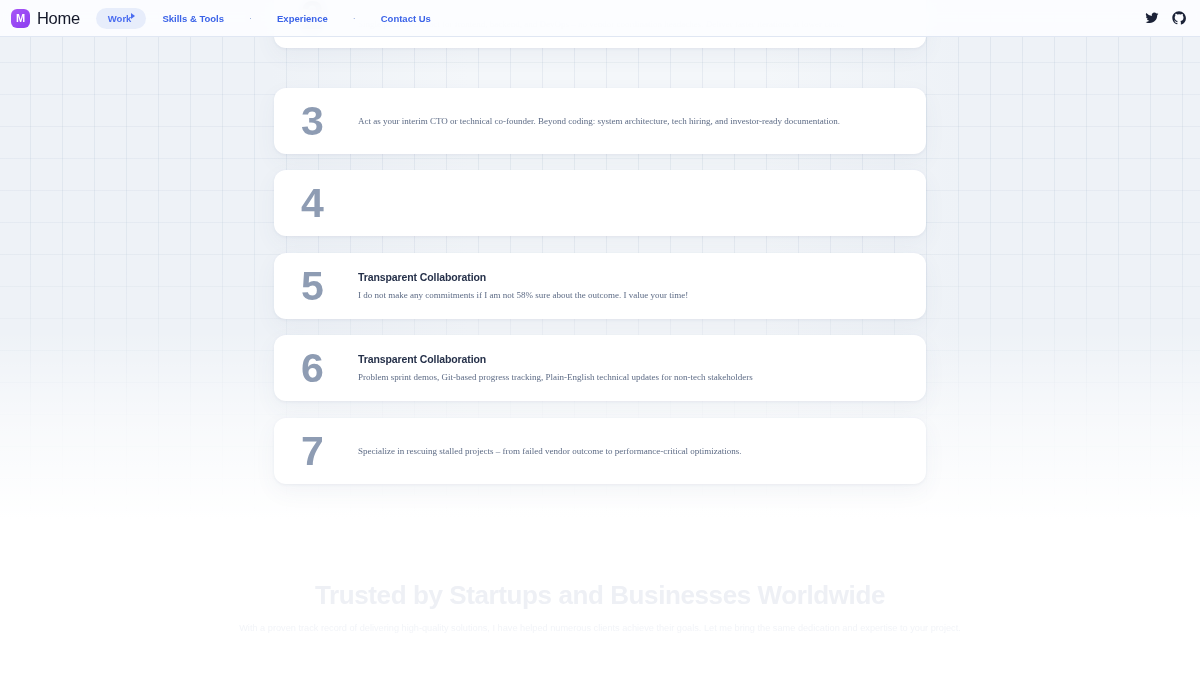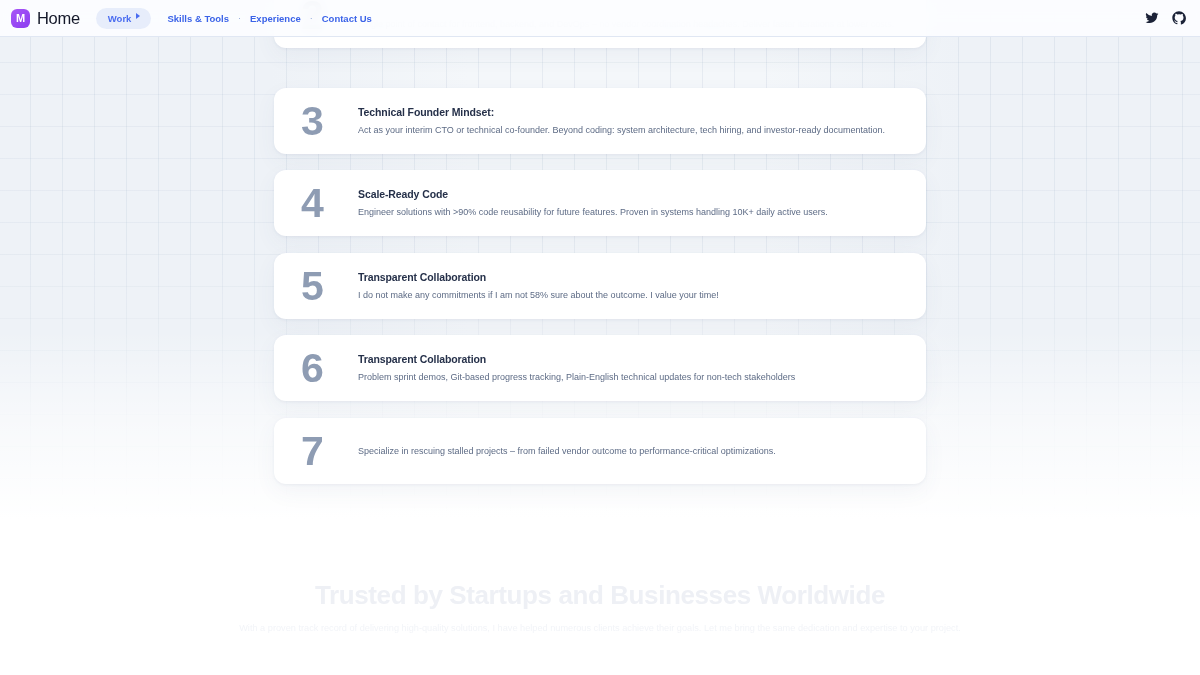--- a/index.html
+++ b/index.html
@@ -87,40 +87,39 @@
     letter-spacing: -0.3px;
   }
 
   .nav {
     display: flex;
     align-items: center;
     gap: 0;
   }
   .nav-pill {
     display: flex;
-    gap: 5px;
     background: #e7edfb;
     border-radius: 13px;
     padding: 5px 11px 5px 12px;
     font-size: 9.5px;
     font-weight: bold;
     color: #4a6cf0;
     cursor: pointer;
     margin-right: 14px;
   }
   .caret {
     width: 0; height: 0;
     border-left: 4px solid #4a6cf0;
     border-top: 3px solid transparent;
     border-bottom: 3px solid transparent;
   }
   .nav-links {
     display: flex;
     align-items: center;
-    gap: 0;
+    gap: 16px;
   }
   .nav-link {
     font-size: 9.5px;
     font-weight: bold;
     color: #3b63e8;
     cursor: pointer;
     padding: 4px 2px;
     white-space: nowrap;
   }
   .nav-dot {
@@ -184,20 +183,21 @@
     letter-spacing: -0.1px;
     white-space: nowrap;
   }
   .card-desc {
     font-size: 9px;
     color: #5d6b85;
     line-height: 1.35;
     white-space: nowrap;
     overflow: hidden;
     text-overflow: ellipsis;
+    font-family: Liberation Serif, serif;
   }
   
   .card.is-clipped .card-title { opacity: 0.05; }
 
   
   .trust-section {
     position: absolute;
     left: 0; right: 0;
     top: 580px;
     text-align: center;
@@ -267,31 +267,26 @@
     <div class="card-num">2</div>
     <div class="card-body">
       <div class="card-title">Full-Stack Ownership</div>
       <div class="card-desc">Single point of contact for frontend, backend, and DevOps – no vendor coordination headaches. Deliver faster iterations at lower costs.</div>
     </div>
   </article>
 
   <article class="card" style="top:88px;">
     <div class="card-num">3</div>
     <div class="card-body">
-      <div class="card-title">Technical Founder Mindset:</div>
       <div class="card-desc">Act as your interim CTO or technical co-founder. Beyond coding: system architecture, tech hiring, and investor-ready documentation.</div>
     </div>
   </article>
 
   <article class="card" style="top:170px;">
     <div class="card-num">4</div>
-    <div class="card-body">
-      <div class="card-title">Scale-Ready Code</div>
-      <div class="card-desc">Engineer solutions with &gt;90% code reusability for future features. Proven in systems handling 10K+ daily active users.</div>
-    </div>
   </article>
 
   <article class="card" style="top:253px;">
     <div class="card-num">5</div>
     <div class="card-body">
       <div class="card-title">Transparent Collaboration</div>
       <div class="card-desc">I do not make any commitments if I am not 58% sure about the outcome. I value your time!</div>
     </div>
   </article>
 

